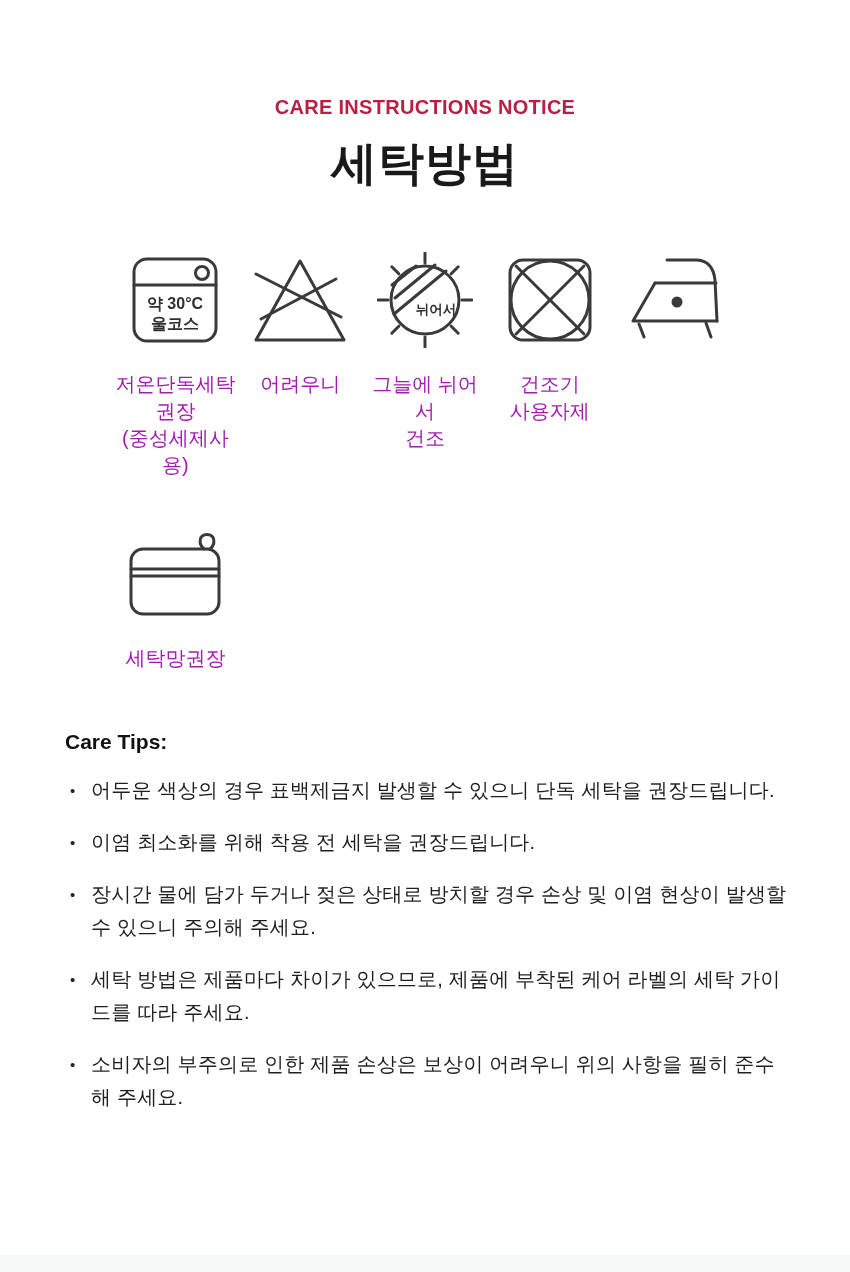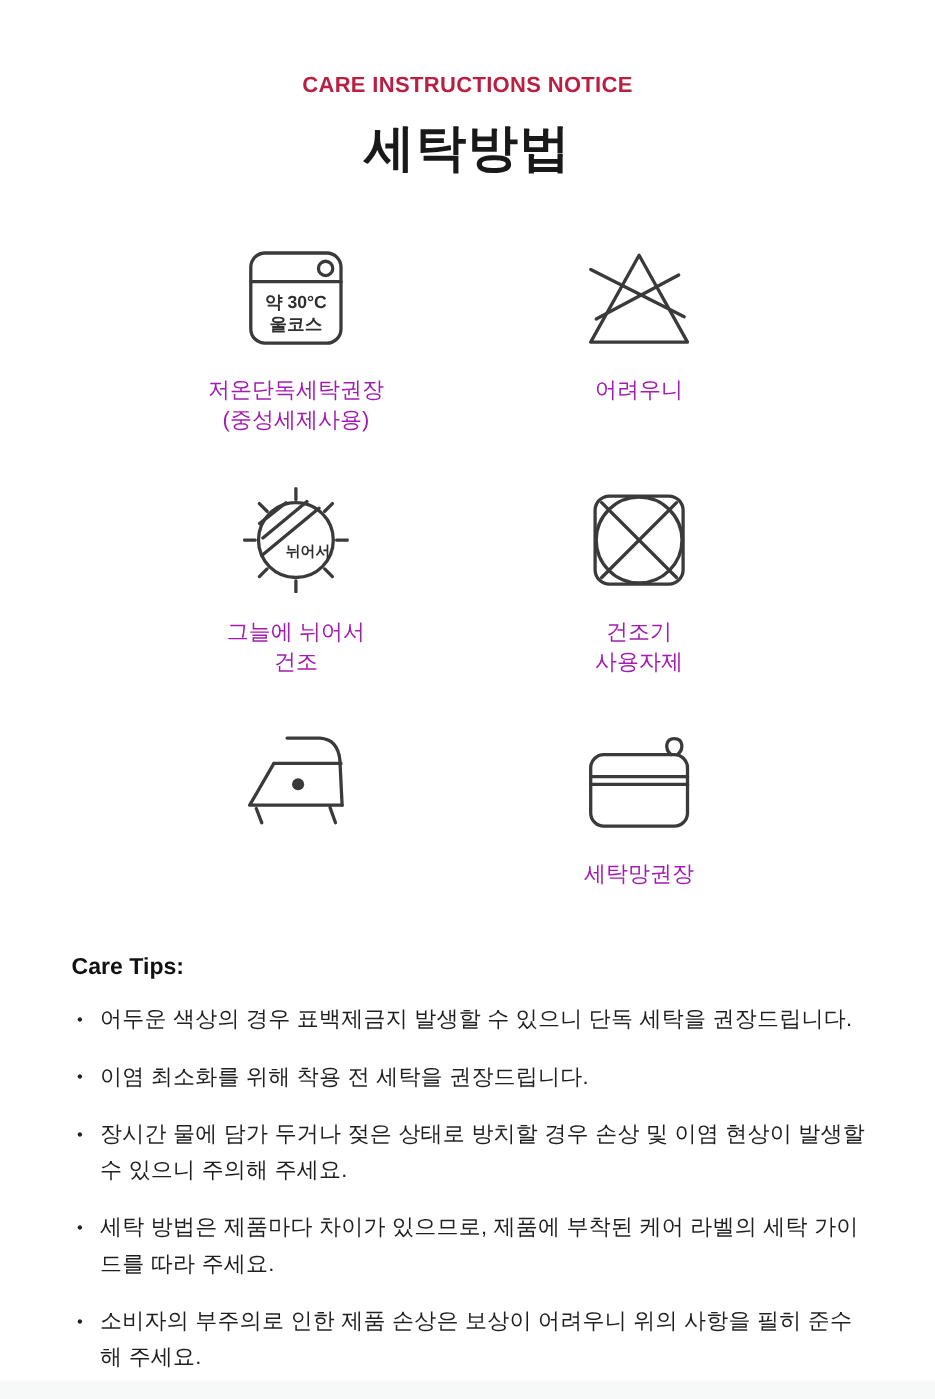--- a/index.html
+++ b/index.html
@@ -6,36 +6,36 @@
   html,body { background:#ffffff; }
   .page {
     position:relative;
     width:850px; height:1272px;
     margin:0 auto;
     background:#ffffff;
     font-family:"Liberation Sans","DejaVu Sans",sans-serif;
     color:#1c1c1c;
     overflow:hidden;
   }
-  .header { padding-top:67px; text-align:center; }
+  .header { padding-top:96px; text-align:center; }
   .eyebrow {
     font-size:20px; font-weight:700; letter-spacing:.3px;
     color:#b91f42;
   }
   .title {
     margin-top:14px;
     font-size:46px; font-weight:700; color:#191919;
     letter-spacing:1px;
   }
 
   
   .symbols {
     width:624px; margin:56px auto 0;
     display:grid;
-    grid-template-columns:repeat(2,1fr);
+    grid-template-columns:repeat(5,1fr);
     row-gap:46px;
   }
   .cell { text-align:center; }
   .sym {
     height:98px;
     display:flex; align-items:center; justify-content:center;
   }
   .sym svg { display:block; }
   .sym path, .sym rect, .sym circle, .sym line, .sym polygon {
     fill:none; stroke:#3a3a3c; stroke-width:3;

